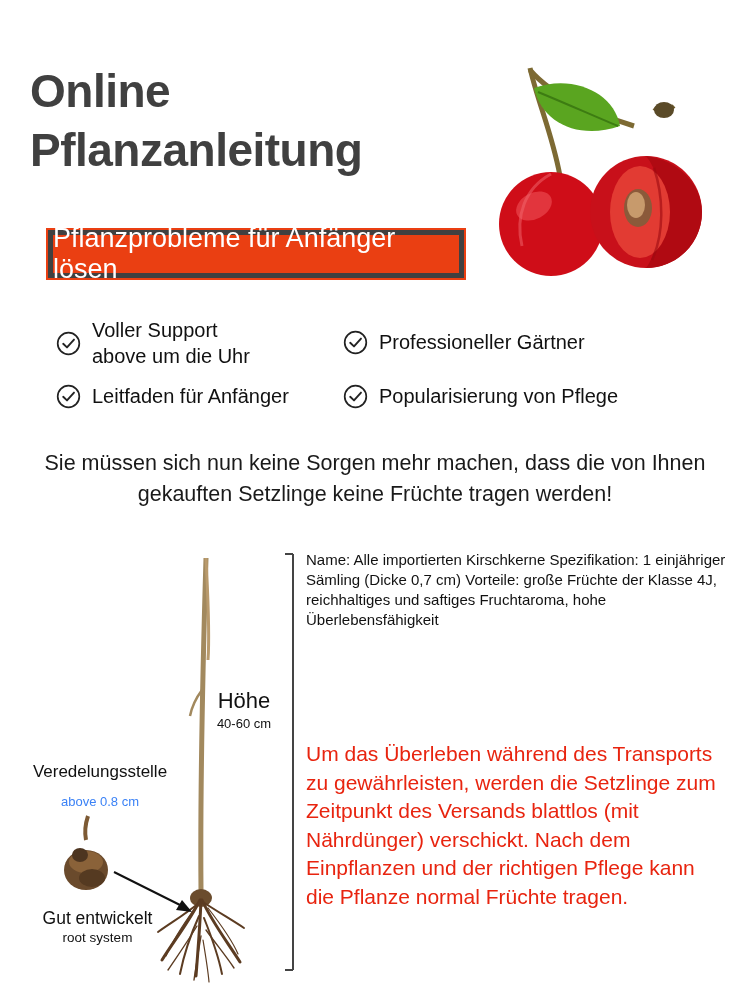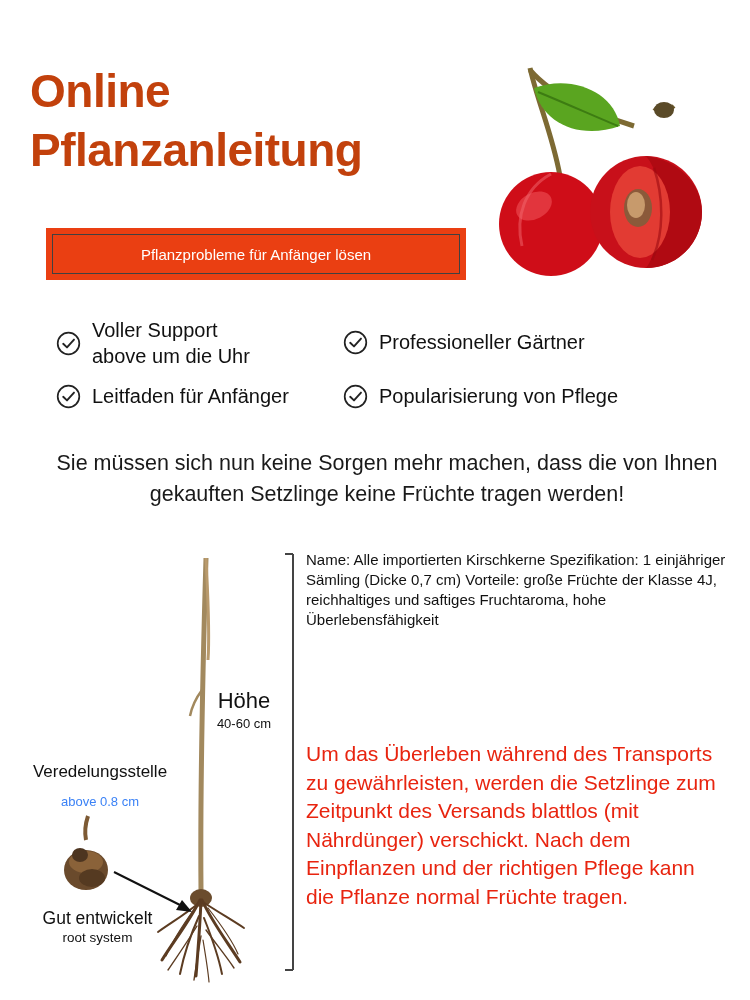--- a/index.html
+++ b/index.html
@@ -34,43 +34,43 @@
     position: absolute;
     left: 30px;
     top: 62px;
     width: 470px;
   }
   .title-line {
     font-size: 46px;
     font-weight: bold;
     line-height: 1.28;
     letter-spacing: -0.5px;
-    color: #c2410c;
+    color: #404040;
   }
 
   .banner {
     position: absolute;
     left: 46px;
     top: 228px;
     width: 420px;
     height: 52px;
     background: #ea3f12;
     display: flex;
     align-items: center;
     justify-content: center;
   }
   .banner-inner {
-    border: 1px solid #404040;
+    border: 5px solid #404040;
     width: 406px;
     height: 38px;
     display: flex;
     align-items: center;
     justify-content: center;
     color: #ffffff;
-    font-size: 15px;
+    font-size: 27px;
   }
 
   
   .cherry-art {
     position: absolute;
     left: 468px;
     top: 48px;
     width: 262px;
     height: 250px;
   }
@@ -102,21 +102,21 @@
   .feat-label {
     font-size: 20px;
     line-height: 1.28;
     color: #111;
     white-space: pre-line;
   }
 
   
   .intro {
     position: absolute;
-    left: 28px;
+    left: 16px;
     top: 448px;
     width: 718px;
     text-align: center;
     font-size: 21.5px;
     line-height: 1.42;
     color: #1a1a1a;
   }
 
   
   .lower {

